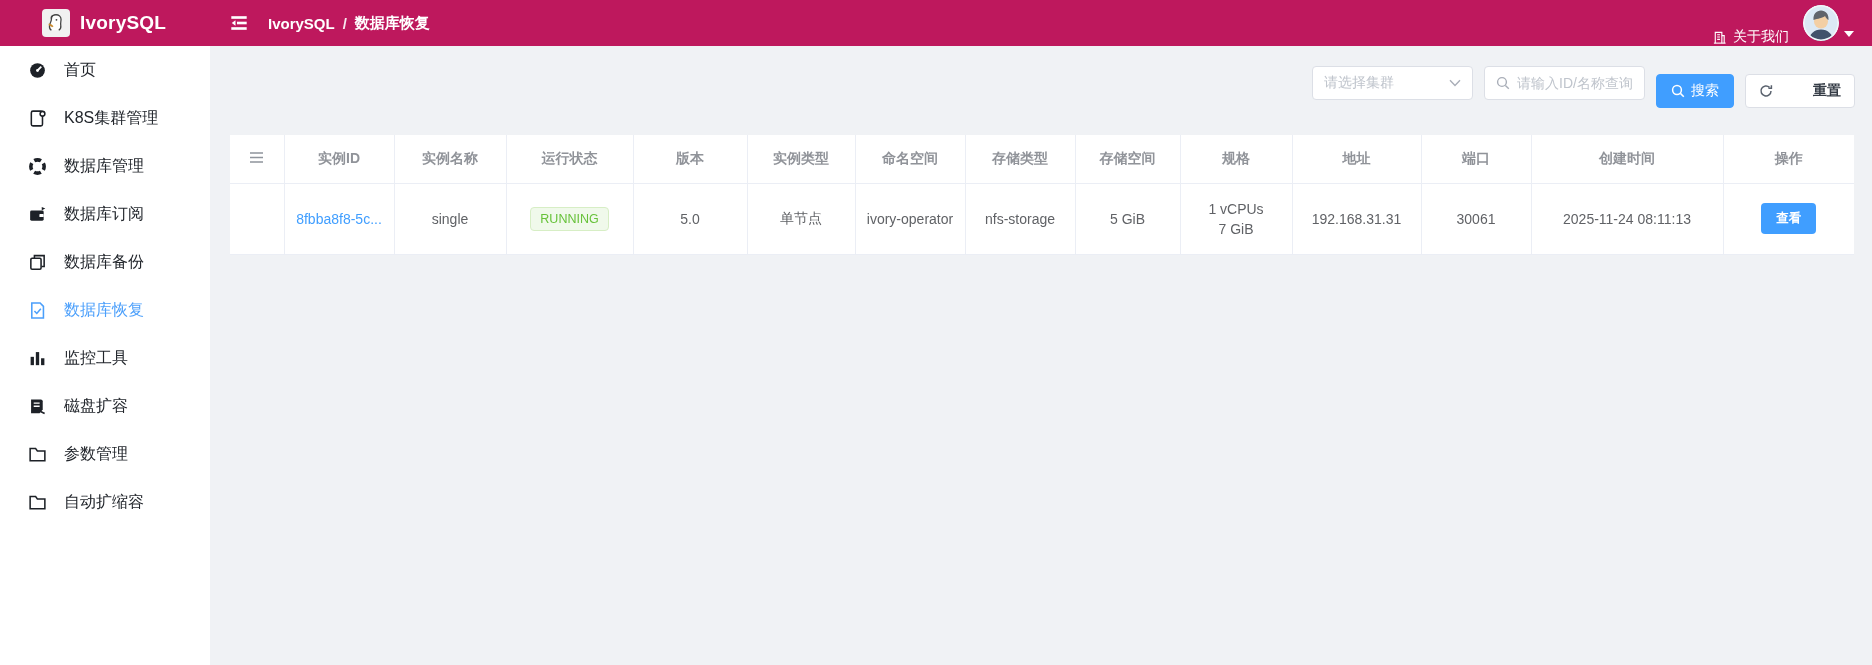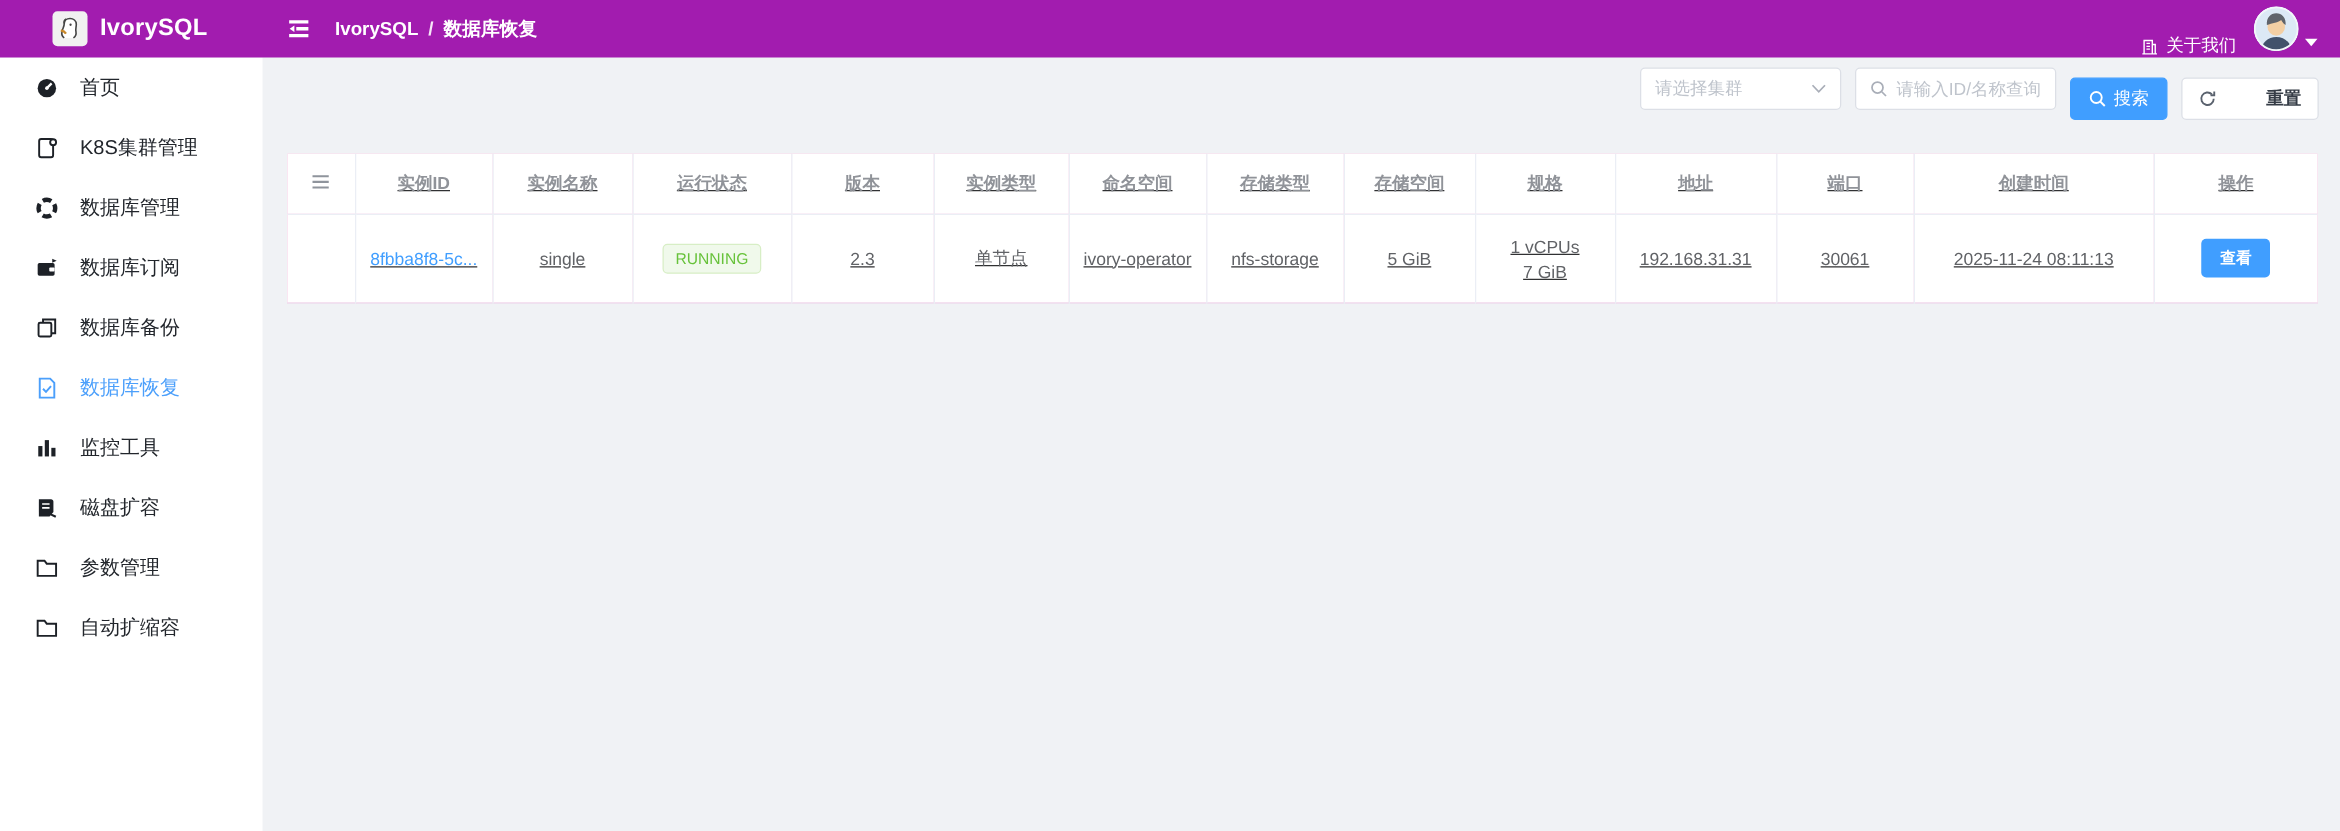--- a/index.html
+++ b/index.html
@@ -6,21 +6,21 @@
   html,body { margin:0; padding:0; }
   body {
     width:1872px; height:665px; overflow:hidden;
     font-family:"Liberation Sans", sans-serif;
     background:#f0f2f5; color:#303133;
   }
 
   
   .topbar {
     position:absolute; top:0; left:0; width:1872px; height:46px;
-    background:#a21caf; display:flex; align-items:center; color:#fff;
+    background:#be185d; display:flex; align-items:center; color:#fff;
     z-index:20;
   }
   .brand { width:210px; display:flex; align-items:center; gap:10px; padding-left:42px; cursor:pointer; }
   .logo-box {
     width:28px; height:28px; border-radius:4px; background:#f1f1f1;
     display:flex; align-items:center; justify-content:center; flex:0 0 auto;
   }
   .brand-text { font-size:19px; font-weight:bold; letter-spacing:.2px; white-space:nowrap; }
   .fold-btn { margin-left:18px; cursor:pointer; display:flex; align-items:center; }
   .breadcrumb { margin-left:18px; font-size:15px; font-weight:bold; display:flex; gap:8px; align-items:center; }
@@ -46,37 +46,37 @@
     height:40px; margin:8px 0; display:flex; gap:17px;
     padding-left:27px; font-size:16px; color:#22262c; cursor:pointer; white-space:nowrap;
   }
   .menu li .mi { width:20px; height:20px; display:flex; align-items:center; justify-content:center; color:#1d2127; flex:0 0 auto; }
   .menu li.active, .menu li.active .mi { color:#4b9ffb; }
 
   
   .main { position:absolute; top:46px; left:210px; right:0; bottom:0; }
   .filterbar {
     display:flex; justify-content:flex-end; align-items:center; gap:11px;
-    padding:0 17px 0 0;
+    padding:12px 17px 0 0;
   }
   .sel-box, .search-box {
     width:161px; height:34px; background:#fff; border:1px solid #dcdfe6; border-radius:4px;
     display:flex; align-items:center; padding:0 11px; gap:7px; cursor:pointer;
   }
   .sel-placeholder, .search-input { color:#bfc4cc; font-size:14px; flex:1; }
   .search-input { border:none; outline:none; padding:0; background:transparent; font-family:inherit; min-width:0; }
   .search-input::placeholder { color:#bfc4cc; }
   .icon-gray { color:#a9aeb8; display:flex; align-items:center; }
   .btn { height:34px; border-radius:4px; font-size:14px; display:flex; align-items:center; gap:6px; cursor:pointer; font-family:inherit;margin-top:16px; }
   .btn-primary { background:#409eff; border:1px solid #409eff; color:#fff; padding:0 14px; }
   .btn-plain { background:#fff; border:1px solid #dcdfe6; color:#353c46; padding:0 13px; font-weight:bold;gap:40px; }
 
   
   .table-wrap { margin:27px 18px 0 20px; background:#fff; }
-  table { width:100%; border-collapse:collapse; table-layout:fixed; background:#f9a8d4;text-decoration:underline; }
+  table { width:100%; border-collapse:collapse; table-layout:fixed; background:#ef4444; }
   th {
     height:48px; font-size:14px; font-weight:bold; color:#909399; text-align:center;
     border-bottom:1px solid #ebeef5; background:#fff; padding:0 4px;
   }
   td {
     height:71px; font-size:14px; color:#606266; text-align:center;
     border-bottom:1px solid #ebeef5; padding:0 4px; background:#fff;
   }
   th:not(:last-child), td:not(:last-child) { border-right:1px solid #ebeef5; }
   .id-link { color:#409eff; cursor:pointer; }
@@ -335,21 +335,21 @@
       <tbody>
         <tr>
           <td></td>
           <td>
             <span class="id-link">8fbba8f8-5c...</span>
           </td>
           <td>single</td>
           <td>
             <span class="status-badge">RUNNING</span>
           </td>
-          <td>2.3</td>
+          <td>5.0</td>
           <td>单节点</td>
           <td>ivory-operator</td>
           <td>nfs-storage</td>
           <td>5 GiB</td>
           <td class="spec-cell">
             <div>1 vCPUs</div>
             <div>7 GiB</div>
           </td>
           <td>192.168.31.31</td>
           <td>30061</td>

